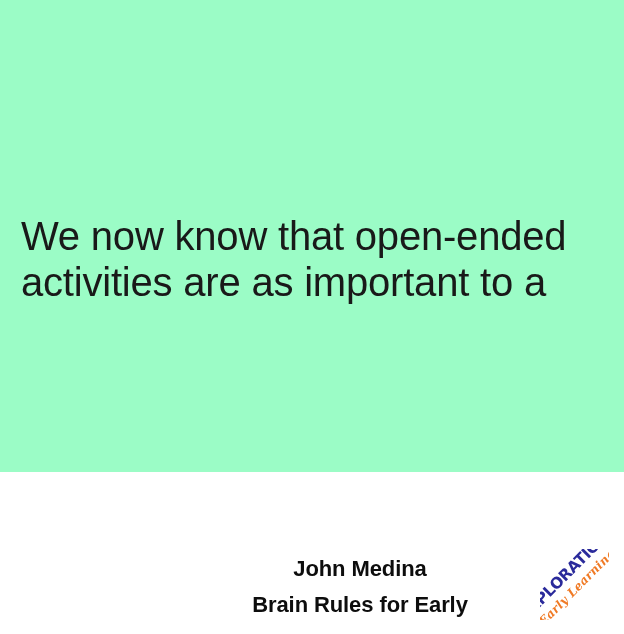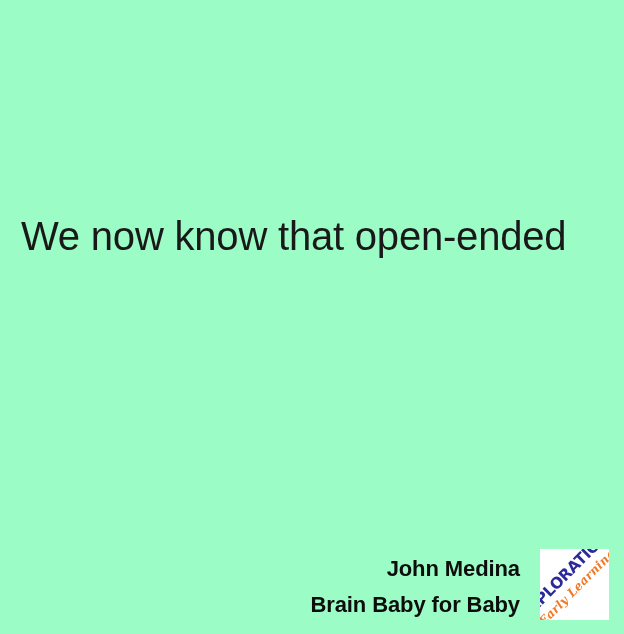--- a/index.html
+++ b/index.html
@@ -9,21 +9,21 @@
   body {
     width: 624px;
     height: 634px;
     overflow: hidden;
     font-family: "Liberation Sans", sans-serif;
   }
 
   #quote-card {
     position: relative;
     width: 624px;
-    height: 634px;
+    height: 472px;
     background: #9BFCC6;
     box-sizing: border-box;
   }
 
   
   #quote-block {
     position: absolute;
     left: 21px;
     top: 213px;
     width: 562px;
@@ -38,21 +38,21 @@
     letter-spacing: -0.2px;
     white-space: nowrap;
   }
 
   
   #attribution-block {
     position: absolute;
     right: 104px;
     top: 551px;
     width: 320px;
-    text-align: right;
+    text-align: center;
   }
 
   .attrib-line {
     font-family: "Liberation Sans", sans-serif;
     font-size: 22px;
     line-height: 36px;
     font-weight: bold;
     color: #0D0D0D;
     letter-spacing: -0.1px;
     white-space: nowrap;
@@ -104,25 +104,26 @@
     white-space: nowrap;
   }
 </style>
 </head>
 <body>
 
 <div id="quote-card">
 
   <div id="quote-block">
     <div class="quote-line">We now know that open-ended</div>
+    <div class="quote-line">activities are as important to a</div>
   </div>
 
   <div id="attribution-block">
     <div class="attrib-line">John Medina</div>
-    <div class="attrib-line">Brain Baby for Baby</div>
+    <div class="attrib-line">Brain Rules for Early</div>
   </div>
 
   <div id="logo-box">
     <div id="logo-rotor">
       <div id="logo-primary">EXPLORATIONS</div>
       <div id="logo-secondary">Early Learning</div>
     </div>
   </div>
 
 </div>

